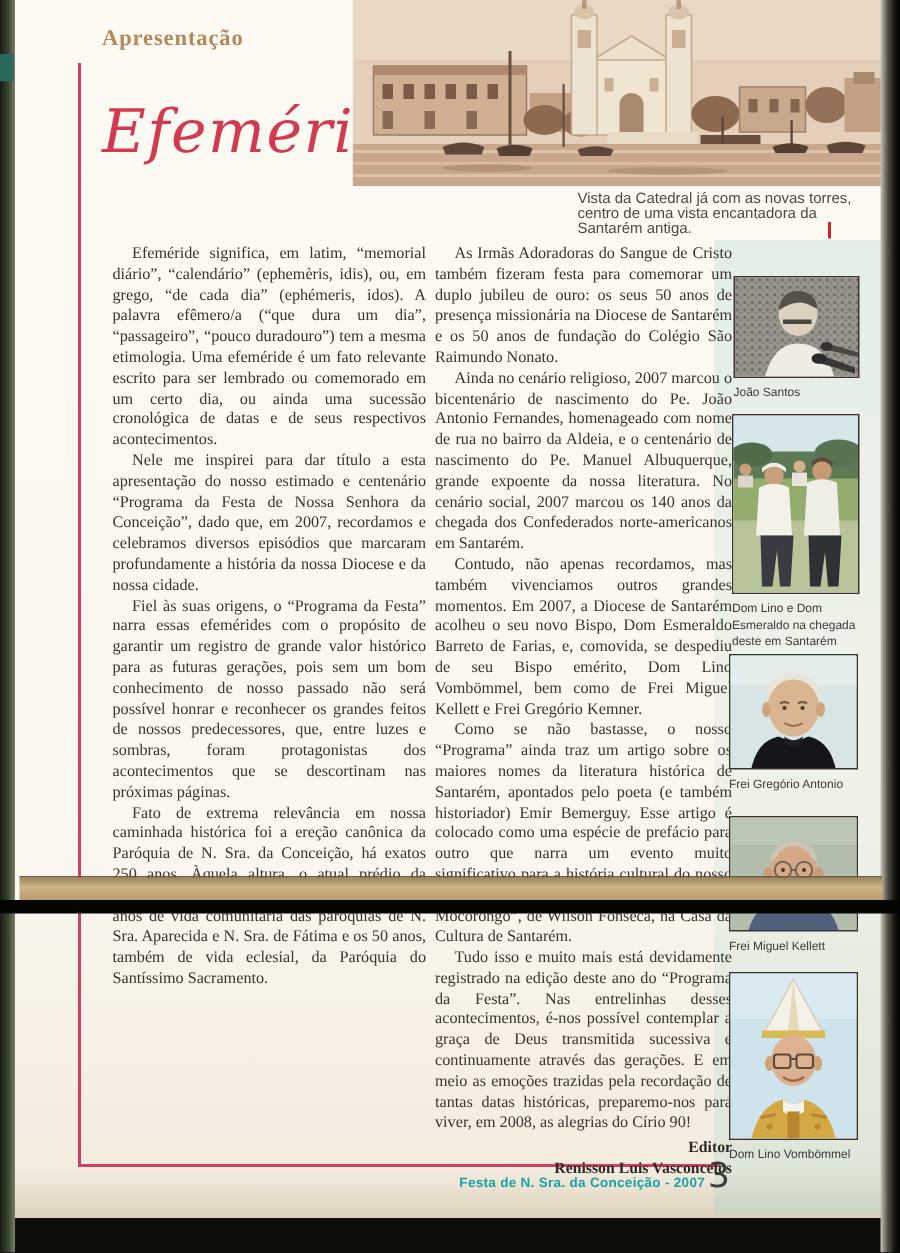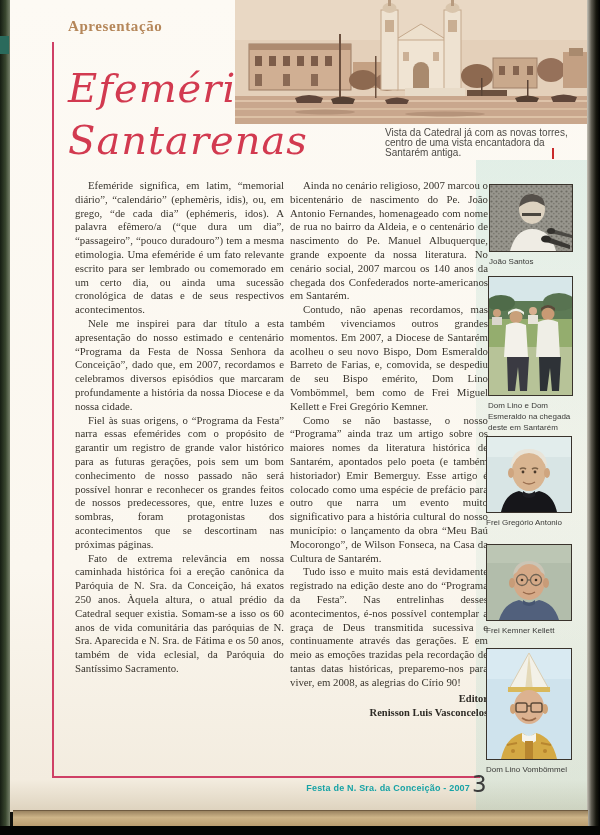--- a/index.html
+++ b/index.html
@@ -1,16 +1,16 @@
 <!DOCTYPE html>
 <html lang="pt-BR"><head>
 <meta charset="utf-8">
 <style>
   html,body{margin:0;padding:0;background:#0d0d0a;width:600px;height:835px;overflow:hidden;}
-  .scan{position:relative;width:600px;height:835px;background:#11110d;font-family:"Liberation Serif",serif;}
+  .scan{position:relative;width:600px;height:609px;background:#11110d;font-family:"Liberation Serif",serif;}
   .edge-left{position:absolute;left:0;top:0;width:10px;height:835px;
     background:linear-gradient(90deg,#161d13,#39462f 55%,#76806a);z-index:5;}
   .edge-left-notch{position:absolute;left:0;top:36px;width:9px;height:18px;background:#2a6a5c;z-index:6;}
   .edge-right{position:absolute;right:0;top:0;width:13px;height:835px;
     background:linear-gradient(90deg,#c7c3b8,#5a574d 35%,#17170f 70%,#000);z-index:5;}
   .edge-bottom{position:absolute;left:0;bottom:0;width:600px;height:9px;background:#050503;z-index:6;}
   .page-stack{position:absolute;left:13px;bottom:8px;width:575px;height:16px;
     background:linear-gradient(180deg,#9a8360,#cdb488 40%,#b89a6c);border-top:1px solid #6e5a40;z-index:5;}
   .page{position:absolute;left:10px;top:0;width:578px;height:812px;
     background:linear-gradient(180deg,#fdfaf4 0%,#fbf7ef 70%,#f3ecdf 96%,#ddd2bd 100%);z-index:2;}
@@ -26,21 +26,21 @@
   .title{position:absolute;left:58px;top:62px;margin:0;font-family:"DejaVu Serif",serif;
     font-style:italic;font-weight:normal;color:#d23a50;font-size:40px;line-height:52px;letter-spacing:1px;}
   .title span{display:block;}
 
   .hero{position:absolute;left:225px;top:0;width:353px;height:124px;overflow:hidden;}
   .hero svg{display:block;width:100%;height:100%;}
   .hero-caption{position:absolute;left:375px;top:128px;width:188px;
     font-family:"Liberation Sans",sans-serif;font-size:10px;line-height:10px;color:#4c4a46;}
   .red-tick{position:absolute;left:542px;top:148px;width:2px;height:11px;background:#c92b2b;}
 
-  .col{position:absolute;top:179px;font-size:10.8px;line-height:13.8px;color:#39352e;
+  .col{position:absolute;top:163px;font-size:10.8px;line-height:13.8px;color:#39352e;
     text-align:justify;hyphens:auto;-webkit-hyphens:auto;}
   .col p{margin:0;text-indent:13px;}
   .col1{left:65px;width:209px;}
   .col2{left:280px;width:198px;}
   .byline{margin-top:3px;text-align:right;font-weight:bold;font-size:10.5px;line-height:13.5px;color:#2e2b26;}
   .byline div{text-indent:0;}
 
   .footer-label{position:absolute;left:290px;top:783px;width:170px;text-align:right;
     font-family:"Liberation Sans",sans-serif;font-weight:bold;font-size:9px;color:#18a3a6;letter-spacing:.2px;}
   .page-number{position:absolute;left:462px;top:771px;font-family:"DejaVu Sans",sans-serif;
@@ -65,21 +65,20 @@
 
     <div class="sidebar-tint"></div>
 
     <div class="header">Apresentação</div>
 
     <div class="accent-vline"></div>
     <div class="accent-hline"></div>
 
     <h1 class="title">
       <span>Efemérides</span>
-      <span>Santarenas</span>
     </h1>
 
     <div class="hero">
       <svg viewBox="0 0 353 124" preserveAspectRatio="none">
         <rect x="0" y="0" width="353" height="124" fill="#e4d0ba"></rect>
         <rect x="0" y="0" width="353" height="40" fill="#e9d8c4"></rect>
         <rect x="0" y="96" width="353" height="28" fill="#c9a78d"></rect>
         <rect x="0" y="100" width="353" height="2" fill="#dec3a9"></rect>
         <rect x="0" y="108" width="353" height="2" fill="#d8bca0"></rect>
         <rect x="0" y="116" width="353" height="2" fill="#ddc2a6"></rect>
@@ -145,20 +144,21 @@
     <div class="red-tick"></div>
 
     <div class="col col1">
       <p>Efeméride significa, em latim, “memorial diário”, “calendário” (ephemèris, idis), ou, em grego, “de cada dia” (ephémeris, idos). A palavra efêmero/a (“que dura um dia”, “passageiro”, “pouco duradouro”) tem a mesma etimologia. Uma efeméride é um fato relevante escrito para ser lembrado ou comemorado em um certo dia, ou ainda uma sucessão cronológica de datas e de seus respectivos acontecimentos.</p>
       <p>Nele me inspirei para dar título a esta apresentação do nosso estimado e centenário “Programa da Festa de Nossa Senhora da Conceição”, dado que, em 2007, recordamos e celebramos diversos episódios que marcaram profundamente a história da nossa Diocese e da nossa cidade.</p>
       <p>Fiel às suas origens, o “Programa da Festa” narra essas efemérides com o propósito de garantir um registro de grande valor histórico para as futuras gerações, pois sem um bom conhecimento de nosso passado não será possível honrar e reconhecer os grandes feitos de nossos predecessores, que, entre luzes e sombras, foram protagonistas dos acontecimentos que se descortinam nas próximas páginas.</p>
       <p>Fato de extrema relevância em nossa caminhada histórica foi a ereção canônica da Paróquia de N. Sra. da Conceição, há exatos 250 anos. Àquela altura, o atual prédio da Catedral sequer existia. Somam-se a isso os 60 anos de vida comunitária das paróquias de N. Sra. Aparecida e N. Sra. de Fátima e os 50 anos, também de vida eclesial, da Paróquia do Santíssimo Sacramento.</p>
     </div>
 
     <div class="col col2">
+      <p>As Irmãs Adoradoras do Sangue de Cristo também fizeram festa para comemorar um duplo jubileu de ouro: os seus 50 anos de presença missionária na Diocese de Santarém e os 50 anos de fundação do Colégio São Raimundo Nonato.</p>
       <p>Ainda no cenário religioso, 2007 marcou o bicentenário de nascimento do Pe. João Antonio Fernandes, homenageado com nome de rua no bairro da Aldeia, e o centenário de nascimento do Pe. Manuel Albuquerque, grande expoente da nossa literatura. No cenário social, 2007 marcou os 140 anos da chegada dos Confederados norte-americanos em Santarém.</p>
       <p>Contudo, não apenas recordamos, mas também vivenciamos outros grandes momentos. Em 2007, a Diocese de Santarém acolheu o seu novo Bispo, Dom Esmeraldo Barreto de Farias, e, comovida, se despediu de seu Bispo emérito, Dom Lino Vombömmel, bem como de Frei Miguel Kellett e Frei Gregório Kemner.</p>
       <p>Como se não bastasse, o nosso “Programa” ainda traz um artigo sobre os maiores nomes da literatura histórica de Santarém, apontados pelo poeta (e também historiador) Emir Bemerguy. Esse artigo é colocado como uma espécie de prefácio para outro que narra um evento muito significativo para a história cultural do nosso município: o lançamento da obra “Meu Baú Mocorongo”, de Wilson Fonseca, na Casa da Cultura de Santarém.</p>
       <p>Tudo isso e muito mais está devidamente registrado na edição deste ano do “Programa da Festa”. Nas entrelinhas desses acontecimentos, é-nos possível contemplar a graça de Deus transmitida sucessiva e continuamente através das gerações. E em meio as emoções trazidas pela recordação de tantas datas históricas, preparemo-nos para viver, em 2008, as alegrias do Círio 90!</p>
       <div class="byline">
         <div>Editor</div>
         <div>Renisson Luis Vasconcelos</div>
       </div>
     </div>
 
@@ -238,21 +238,21 @@
         <ellipse cx="59" cy="38" rx="3" ry="5" fill="#c89c78"></ellipse>
         <circle cx="35" cy="35" r="5.5" fill="none" stroke="#6e6253" stroke-width="1.3"></circle>
         <circle cx="49" cy="35" r="5.5" fill="none" stroke="#6e6253" stroke-width="1.3"></circle>
         <line x1="40.5" y1="35" x2="43.5" y2="35" stroke="#6e6253" stroke-width="1.3"></line>
         <circle cx="35" cy="35" r="1.3" fill="#3e3226"></circle>
           <circle cx="49" cy="35" r="1.3" fill="#3e3226"></circle>
         <path d="M36,47 q6,4 12,0" stroke="#96684a" stroke-width="1.4" fill="none"></path>
         <path d="M12,75 q5,-17 20,-20 l10,4 l10,-4 q15,3 20,20 Z" fill="#51607c"></path>
         <path d="M36,55 q6,5 12,0 l0,4 q-6,4 -12,0 Z" fill="#465571"></path>
       </svg>
-      <figcaption>Frei Kemner Kellett</figcaption>
+      <figcaption>Frei Miguel Kellett</figcaption>
     </figure>
 
     <figure class="sfig f5">
       <svg class="ph" width="84" height="110" viewBox="0 0 84 110">
         <rect width="84" height="110" fill="#cfe3ed"></rect>
         <rect width="84" height="30" fill="#d9eaf2"></rect>
         <path d="M42,4 L63,42 L21,42 Z" fill="#f3f1e8" stroke="#d9cdb2" stroke-width="1"></path>
         <path d="M42,4 L46,42 L38,42 Z" fill="#e4d9b8"></path>
         <rect x="21" y="38" width="42" height="5" fill="#d9b85a"></rect>
         <ellipse cx="42" cy="58" rx="15" ry="17" fill="#dcb290"></ellipse>

